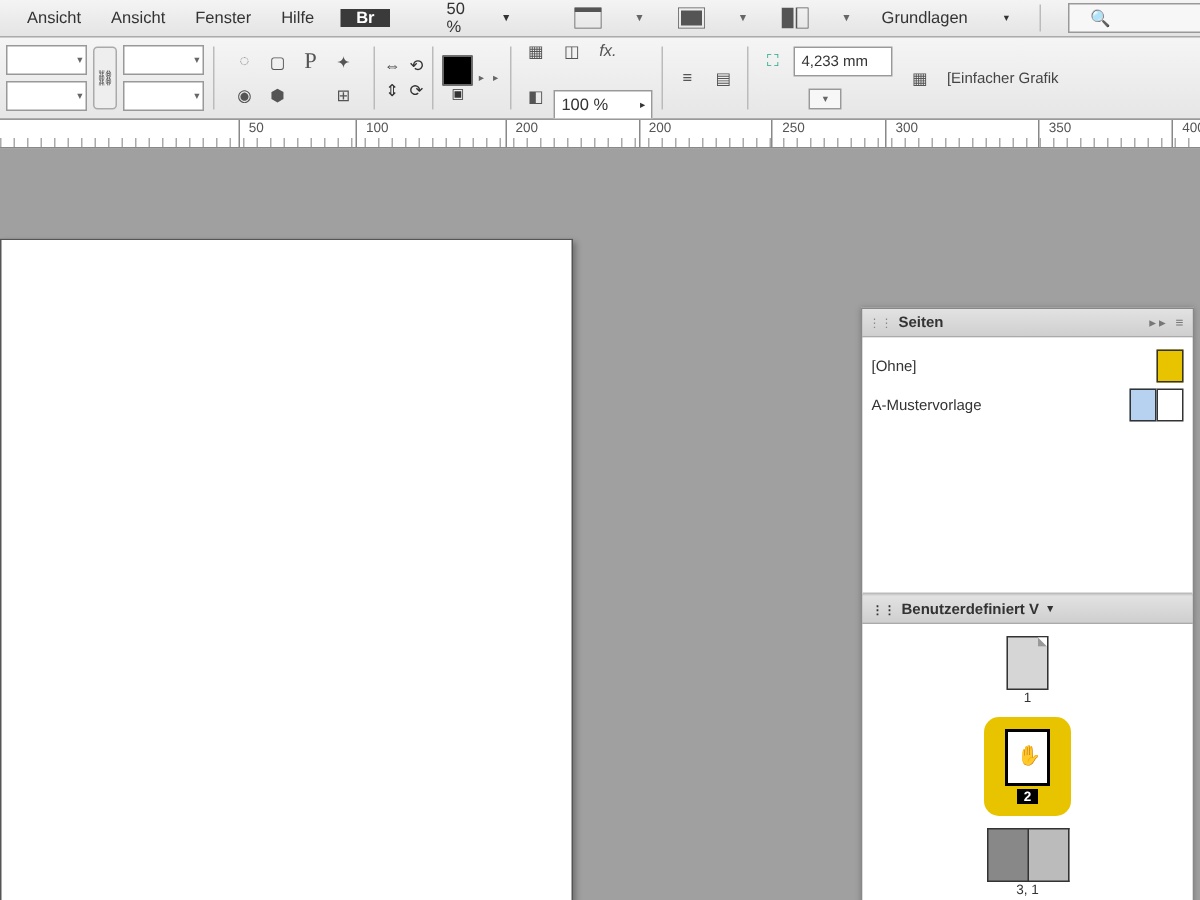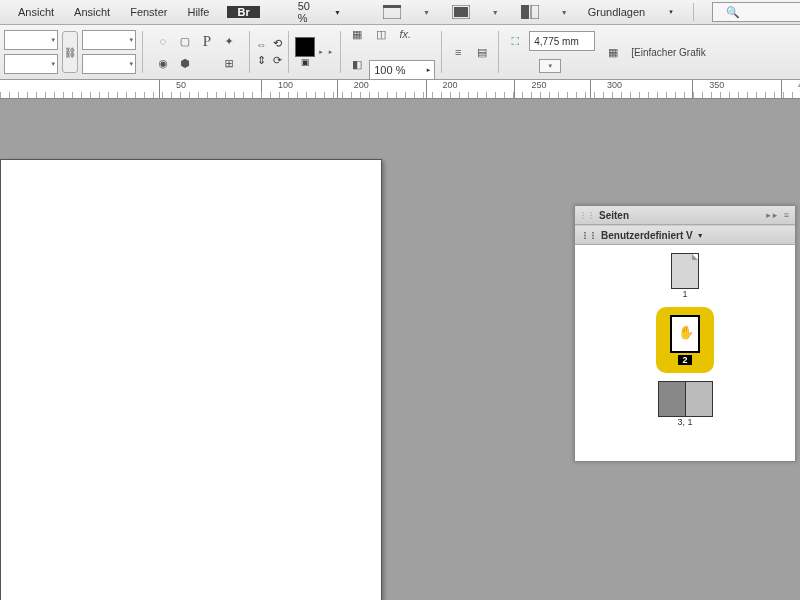--- a/index.html
+++ b/index.html
@@ -21,21 +21,21 @@
 .toolgrid{display:grid;grid-template-columns:repeat(4,20px);grid-template-rows:20px 20px;gap:2px;margin:0 4px}
 .toolgrid div,.mini{width:20px;height:20px;display:flex;align-items:center;justify-content:center;color:#555}
 .vsep{width:1px;height:42px;background:#bbb;margin:0 4px}
 .swatch{width:18px;height:18px;background:#000;border:1px solid #666}
 .ptcombo{width:60px;height:18px;background:#fff;border:1px solid #999;display:flex;align-items:center;padding:0 4px}
 .strokebar{width:70px;height:14px;background:#000;margin-top:4px}
 .pct{width:56px;height:18px;background:#fff;border:1px solid #999;display:flex;align-items:center;padding:0 4px;margin-top:4px}
 .mmfield{width:56px;height:18px;background:#fff;border:1px solid #999;display:flex;align-items:center;padding:0 4px;font-size:10px}
 .framecap{font-size:10px;color:#444;margin-left:6px}
 .ruler{height:18px;background:#fff;border-bottom:1px solid #888;position:relative;font-size:9px;color:#555;overflow:hidden}
-.ruler .tick{position:absolute;top:0;height:18px;border-left:1px solid #888;font-size:9px;padding-left:16px;line-height:10px}
+.ruler .tick{position:absolute;top:0;height:18px;border-left:1px solid #888;font-size:9px;padding-left:6px;line-height:10px}
 .ruler .minor{position:absolute;top:12px;height:6px;border-left:1px solid #aaa}
 .workarea{position:relative;height:508px;background:#a0a0a0}
 .page{position:absolute;left:0;top:60px;width:380px;height:448px;background:#fff;border:1px solid #555;box-shadow:2px 2px 4px rgba(0,0,0,.3)}
 .panel{position:absolute;right:4px;top:106px;width:220px;background:#e9e9e9;border:1px solid #888;box-shadow:0 0 4px rgba(0,0,0,.25)}
 .panel-hdr{background:linear-gradient(#e2e2e2,#cfcfcf);height:18px;display:flex;align-items:center;padding:0 4px;font-size:10px;border-bottom:1px solid #aaa}
 .panel-hdr .grip{color:#888;margin-right:4px;font-size:8px}
 .panel-hdr .title{font-weight:bold}
 .panel-hdr .ctrls{margin-left:auto;color:#777;font-size:9px;letter-spacing:2px}
 .masters{background:#fff;height:158px;padding:6px 6px;font-size:10px;position:relative;border-bottom:1px solid #bbb}
 .mrow{display:flex;align-items:center;height:26px}
@@ -158,34 +158,34 @@
   <div class="vsep"></div>
   <div style="display:flex;gap:4px">
     <div class="mini">≡</div>
     <div class="mini">▤</div>
   </div>
   <div class="vsep"></div>
   <div style="display:flex;flex-direction:column;gap:4px;align-items:center">
     <div style="display:flex;align-items:center;gap:4px">
       <div class="mini" style="color:#2a8">⛶</div>
       <div class="mmfield">
-          <span>4,775 mm</span>
+          <span>4,233 mm</span>
         </div>
     </div>
     <div style="display:flex;align-items:center;gap:2px">
       <div class="none-down">▾</div>
     </div>
   </div>
   <div class="mini" style="margin-left:6px">▦</div>
   <span class="framecap">[Einfacher Grafik</span>
 </div>
 
 <div class="ruler">
     <div class="tick" style="left: 158.889px;">50</div>
-    <div class="tick" style="left: 261px; text-align: right;">100</div>
+    <div class="tick" style="left: 237px; text-align: right;">100</div>
     <div class="tick" style="left: 336.667px;">200</div>
     <div class="tick" style="left: 425.556px;">200</div>
     <div class="tick" style="left: 514.444px;">250</div>
     <div class="tick" style="left: 590px;">300</div>
     <div class="tick" style="left: 692.222px;">350</div>
     <div class="tick" style="left: 781.111px;">400</div>
     <div class="minor" style="left: 0px;"></div>
     <div class="minor" style="left: 9px;"></div>
     <div class="minor" style="left: 18px;"></div>
     <div class="minor" style="left: 27px;"></div>
@@ -278,20 +278,33 @@
 
 <div class="workarea">
   <div class="page"></div>
 
   <div class="panel">
     <div class="panel-hdr">
       <span class="grip">⋮⋮</span>
       <span class="title">Seiten</span>
       <span class="ctrls"><span>▸▸</span> <span>≡</span></span>
     </div>
+    <div class="masters">
+      <div class="mrow">
+        <span class="lbl">[Ohne]</span>
+        <div class="pth y"></div>
+      </div>
+      <div class="mrow">
+        <span class="lbl">A-Mustervorlage</span>
+        <div class="pth2">
+            <div class="pth b"></div>
+            <div class="pth"></div>
+          </div>
+      </div>
+    </div>
     <div class="section-hdr">
       <span class="grip" style="font-size:8px;margin-right:4px">⋮⋮</span>
       <span>Benutzerdefiniert V</span>
         <span class="tri">▼</span>
     </div>
     <div class="pageslist">
       <div style="text-align:center">
         <div class="pgthumb">
             <div class="fold"></div>
           </div>

